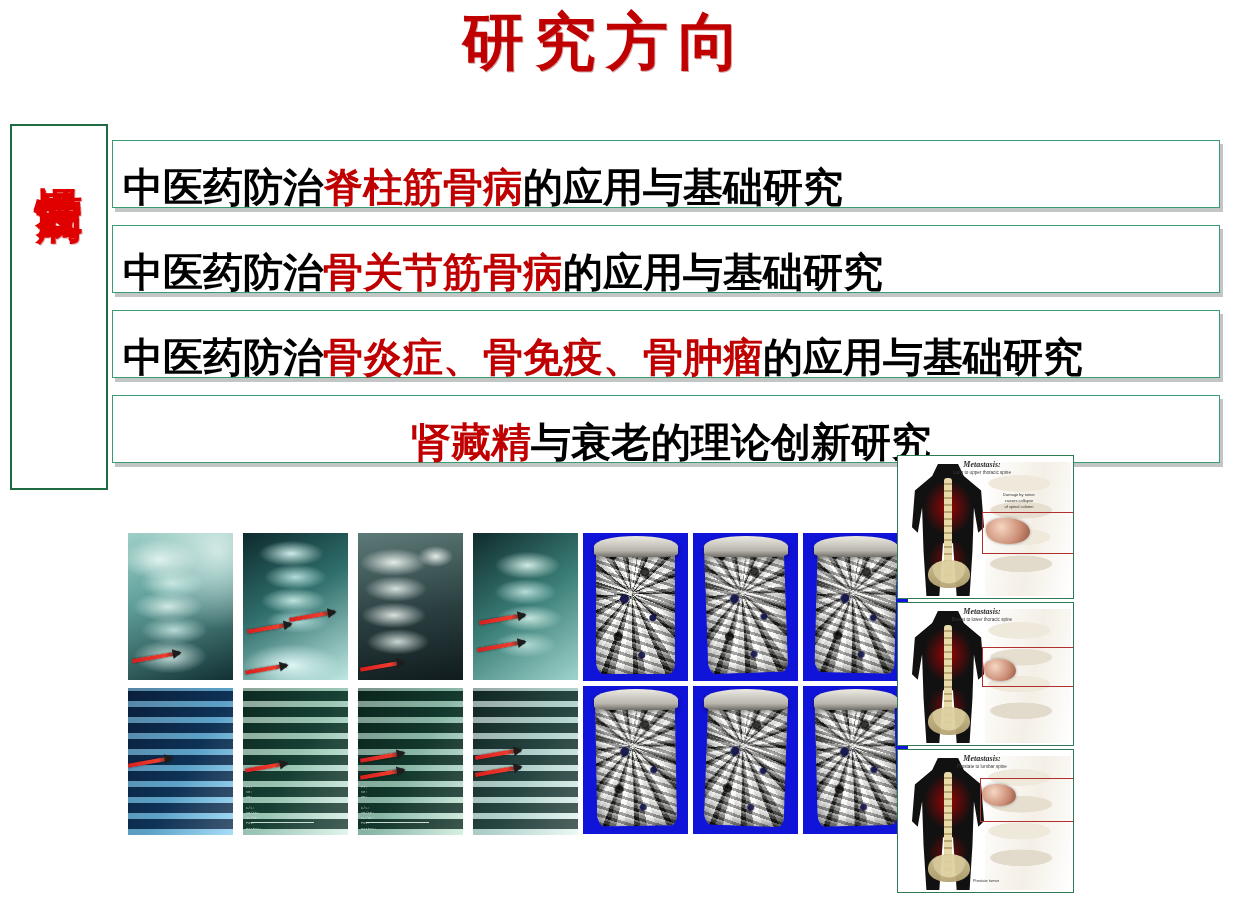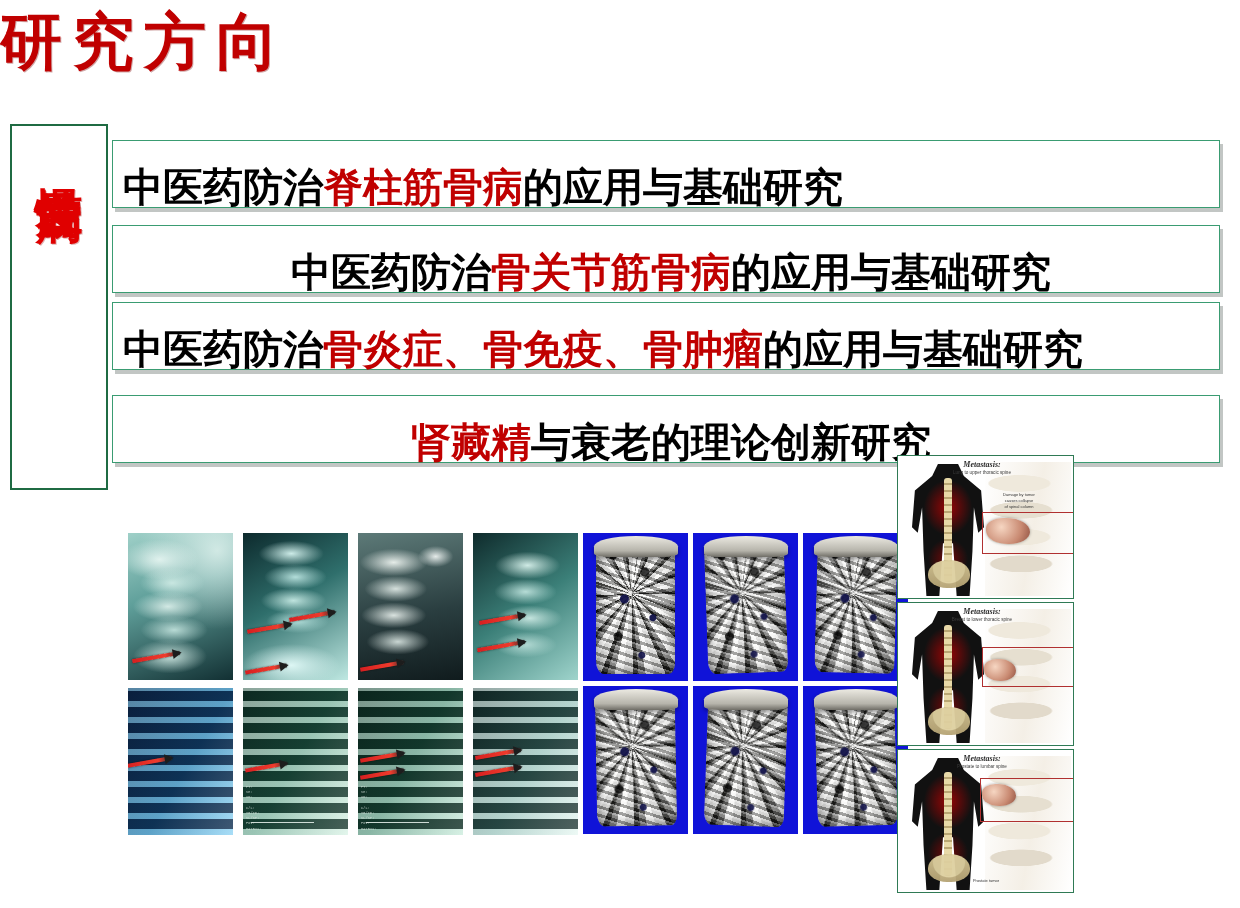--- a/index.html
+++ b/index.html
@@ -8,21 +8,21 @@
     background:#ffffff;
     font-family:"Liberation Serif", serif;
     overflow:hidden;
     position:relative;
   }
 
   
   #slide-title{
     position:absolute;
     left:0; top:4px; width:1212px;
-    text-align:left;
+    text-align:center;
     color:#c00000;
     font-family:"Liberation Serif", serif;
     font-weight:bold;
     font-size:62px;
     letter-spacing:10px;
     line-height:1.25;
     text-shadow:1px 1px 0 rgba(120,0,0,.35);
   }
 
   
@@ -58,22 +58,22 @@
     width:1108px;
     height:68px;
     box-sizing:border-box;
     border:1px solid #3a9c72;
     background:#ffffff;
     box-shadow:3px 4px 0 rgba(120,128,124,.45);
     display:flex;
     align-items:center;
   }
   #row-1{top:140px;}
-  #row-2{top:225px;justify-content:center;}
-  #row-3{top:302px;}
+  #row-2{top:225px;}
+  #row-3{top:310px;}
   #row-4{top:395px;justify-content:center;}
 
   .row-text{
     padding-left:10px;
     font-family:"Liberation Serif", serif;
     font-weight:bold;
     font-size:40px;
     line-height:1;
     white-space:nowrap;
     color:#000000;

